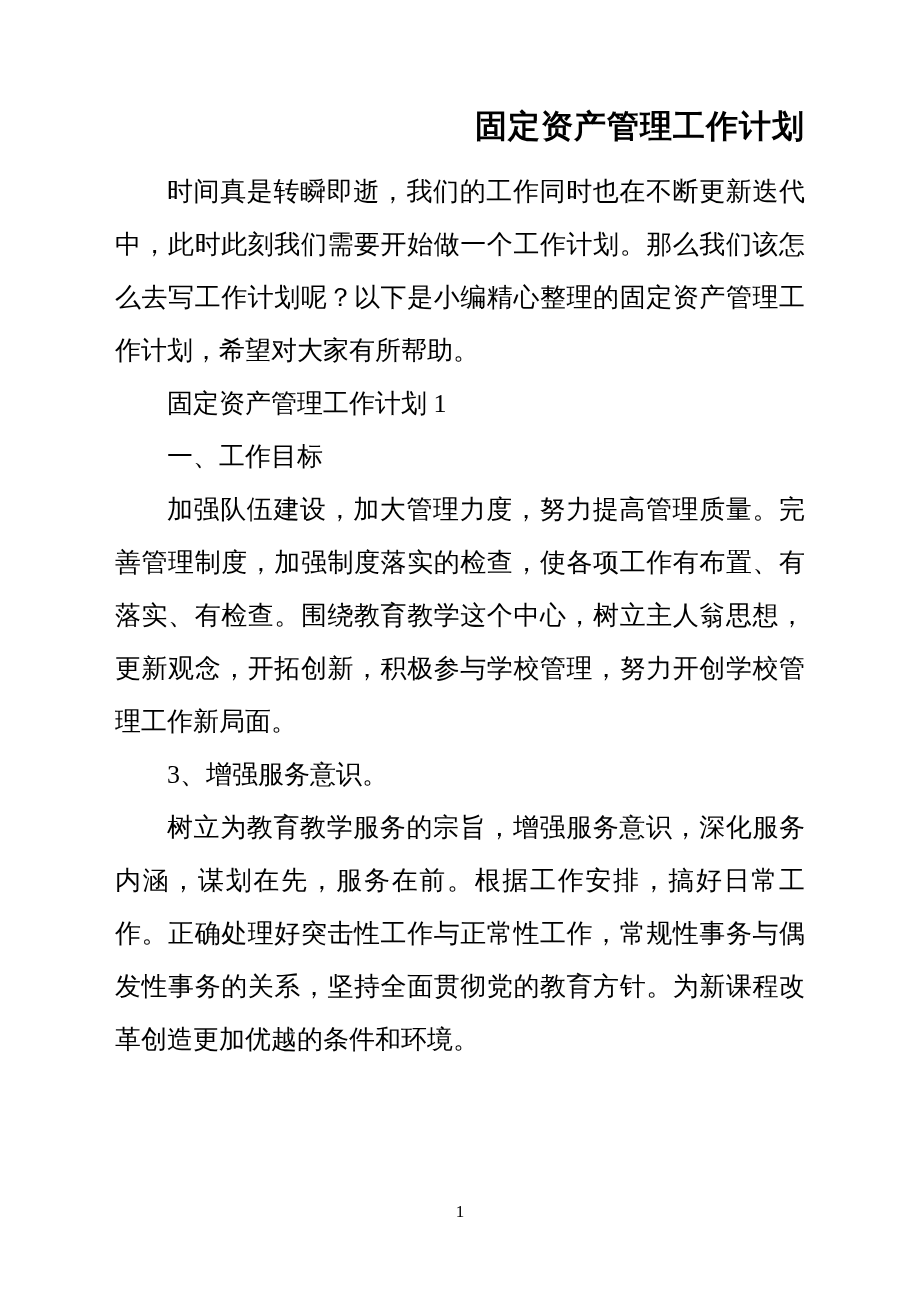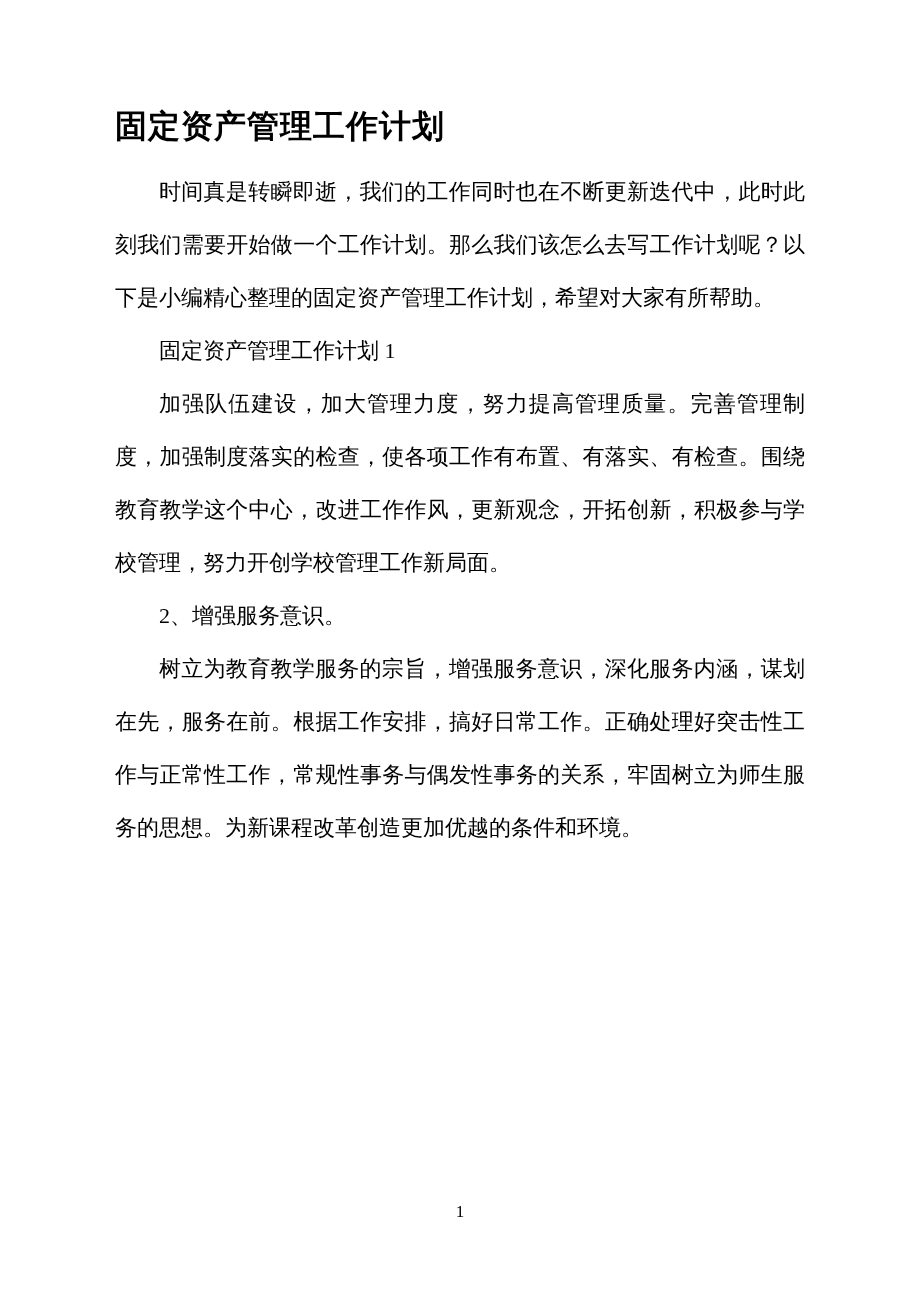--- a/index.html
+++ b/index.html
@@ -22,28 +22,28 @@
     box-sizing: border-box;
     padding: 0 115px;
   }
   .doc-title {
     margin: 0;
     padding-top: 103px;
     font-family: "DejaVu Sans", "Liberation Sans", sans-serif;
     font-weight: 800;
     font-size: 32px;
     line-height: 46px;
-    text-align: left;
+    text-align: right;
     color: #000000;
     letter-spacing: 1px;
   }
   .content {
     margin-top: 16px;
     font-family: "Liberation Serif", "DejaVu Serif", serif;
-    font-size: 22px;
+    font-size: 26px;
     line-height: 53px;
     text-align: justify;
     color: #000000;
   }
   .content p {
     margin: 0;
     padding: 0;
     text-indent: 2em;
   }
   .content p.heading {
@@ -68,25 +68,26 @@
 
   <h1 class="doc-title">固定资产管理工作计划</h1>
 
   <div class="content">
 
     <p>时间真是转瞬即逝，我们的工作同时也在不断更新迭代中，此时此刻我们需要开始做一个工作计划。那么我们该怎么去写工作计划呢？以下是小编精心整理的固定资产管理工作计划，希望对大家有所帮助。</p>
 
     <p class="heading">固定资产管理工作计划 1</p>
 
 
+    <p class="heading">一、工作目标</p>
 
 
-    <p>加强队伍建设，加大管理力度，努力提高管理质量。完善管理制度，加强制度落实的检查，使各项工作有布置、有落实、有检查。围绕教育教学这个中心，改进工作作风，更新观念，开拓创新，积极参与学校管理，努力开创学校管理工作新局面。</p>
+    <p>加强队伍建设，加大管理力度，努力提高管理质量。完善管理制度，加强制度落实的检查，使各项工作有布置、有落实、有检查。围绕教育教学这个中心，树立主人翁思想，更新观念，开拓创新，积极参与学校管理，努力开创学校管理工作新局面。</p>
 
-    <p>2、增强服务意识。</p>
+    <p>3、增强服务意识。</p>
 
-    <p>树立为教育教学服务的宗旨，增强服务意识，深化服务内涵，谋划在先，服务在前。根据工作安排，搞好日常工作。正确处理好突击性工作与正常性工作，常规性事务与偶发性事务的关系，牢固树立为师生服务的思想。为新课程改革创造更加优越的条件和环境。</p>
+    <p>树立为教育教学服务的宗旨，增强服务意识，深化服务内涵，谋划在先，服务在前。根据工作安排，搞好日常工作。正确处理好突击性工作与正常性工作，常规性事务与偶发性事务的关系，坚持全面贯彻党的教育方针。为新课程改革创造更加优越的条件和环境。</p>
 
   </div>
 
   <div class="page-number">1</div>
 
 </div>
 
 </body></html>

